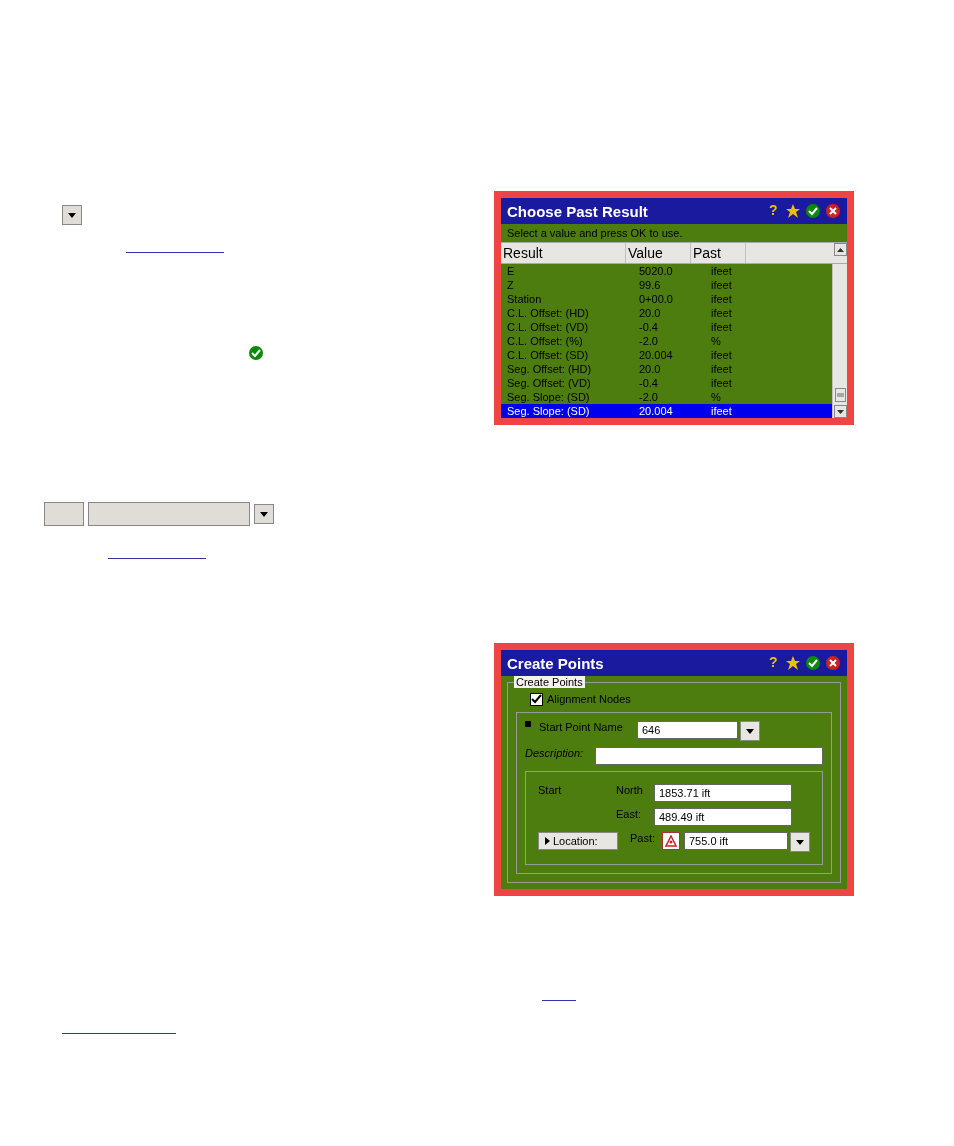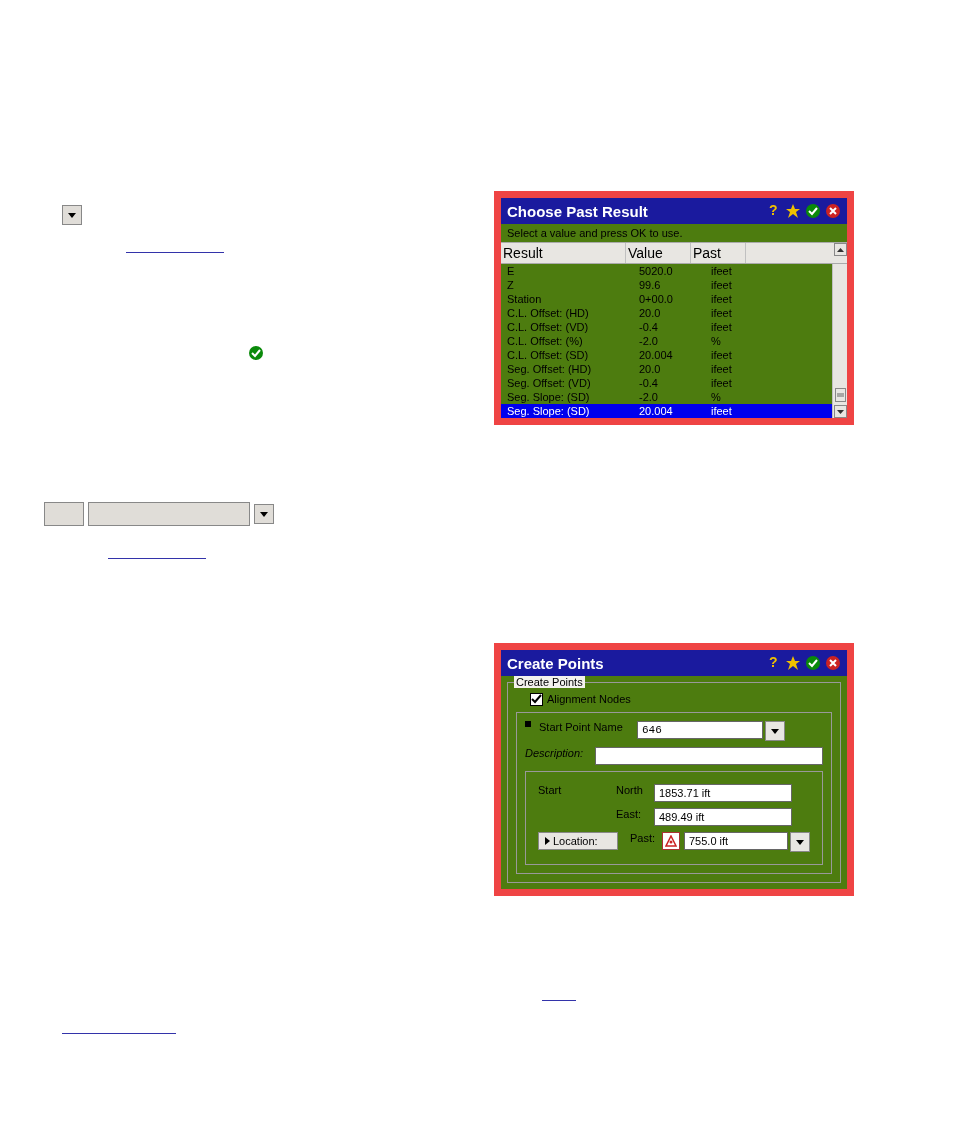--- a/index.html
+++ b/index.html
@@ -402,21 +402,21 @@
           </svg>
       </span>
       <span class="label">Alignment Nodes</span>
     </div>
 
 
     <div class="inner-box">
       <div class="row-line">
         <span class="bullet"></span>
         <span class="label" style="width:98px;">Start Point Name</span>
-        <span class="text-input" style="width:126px;font-family:Liberation Mono, monospace;">646</span>
+        <span class="text-input" style="width:101px;">646</span>
         <span class="dropdown-btn">
           <svg viewBox="0 0 8 5">
               <polygon points="0,0 8,0 4,5" fill="#000"></polygon>
             </svg>
         </span>
       </div>
 
       <div class="row-line">
         <span class="label" style="width:70px; margin-left:0;font-style:italic;">Description:</span>
         <span class="text-input" style="width:228px;"></span>

